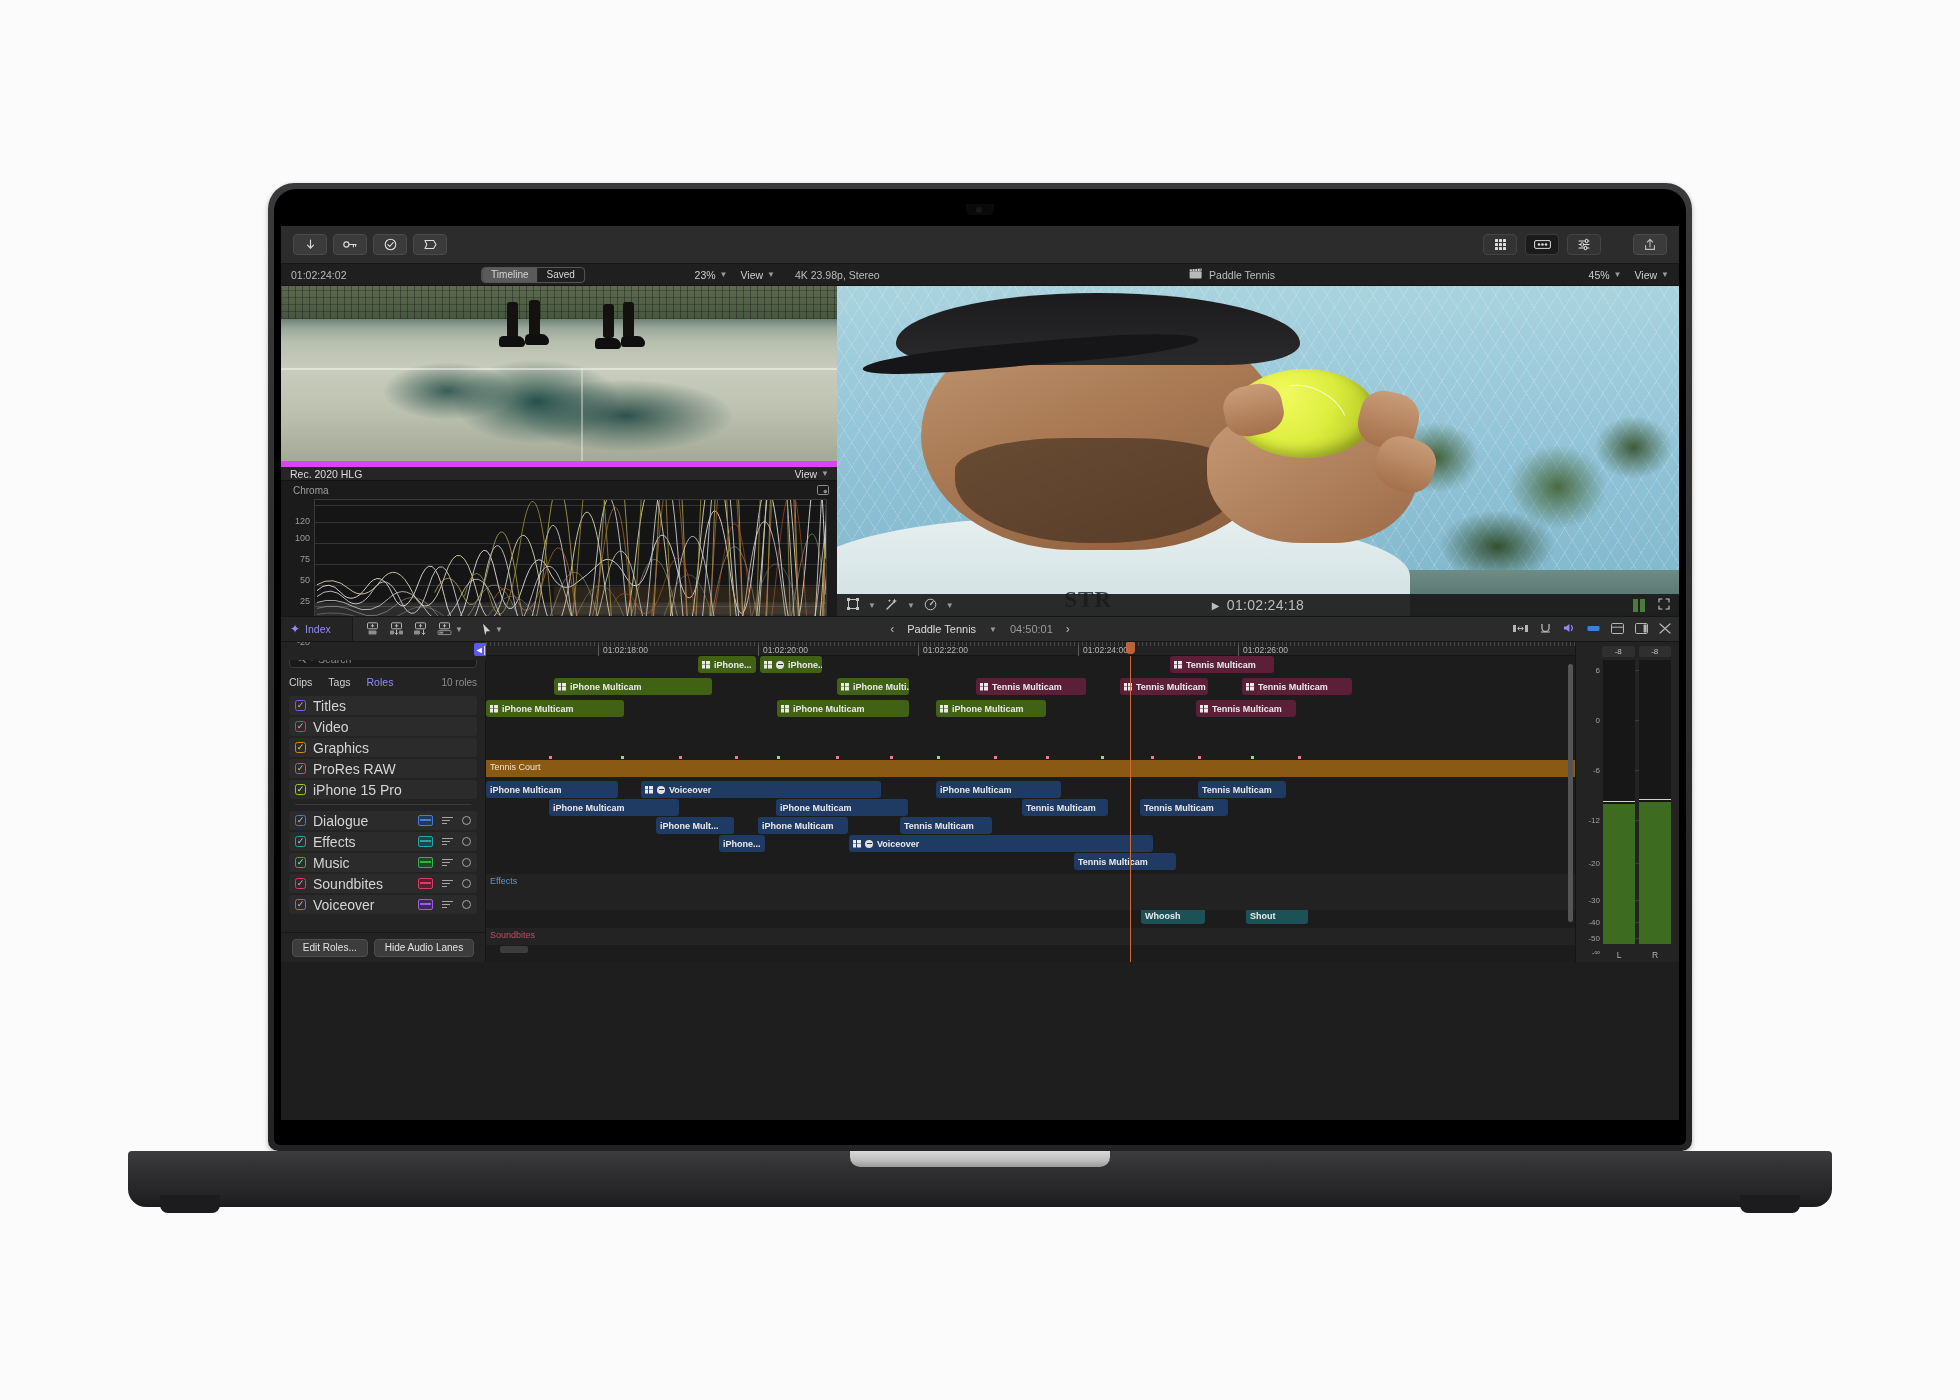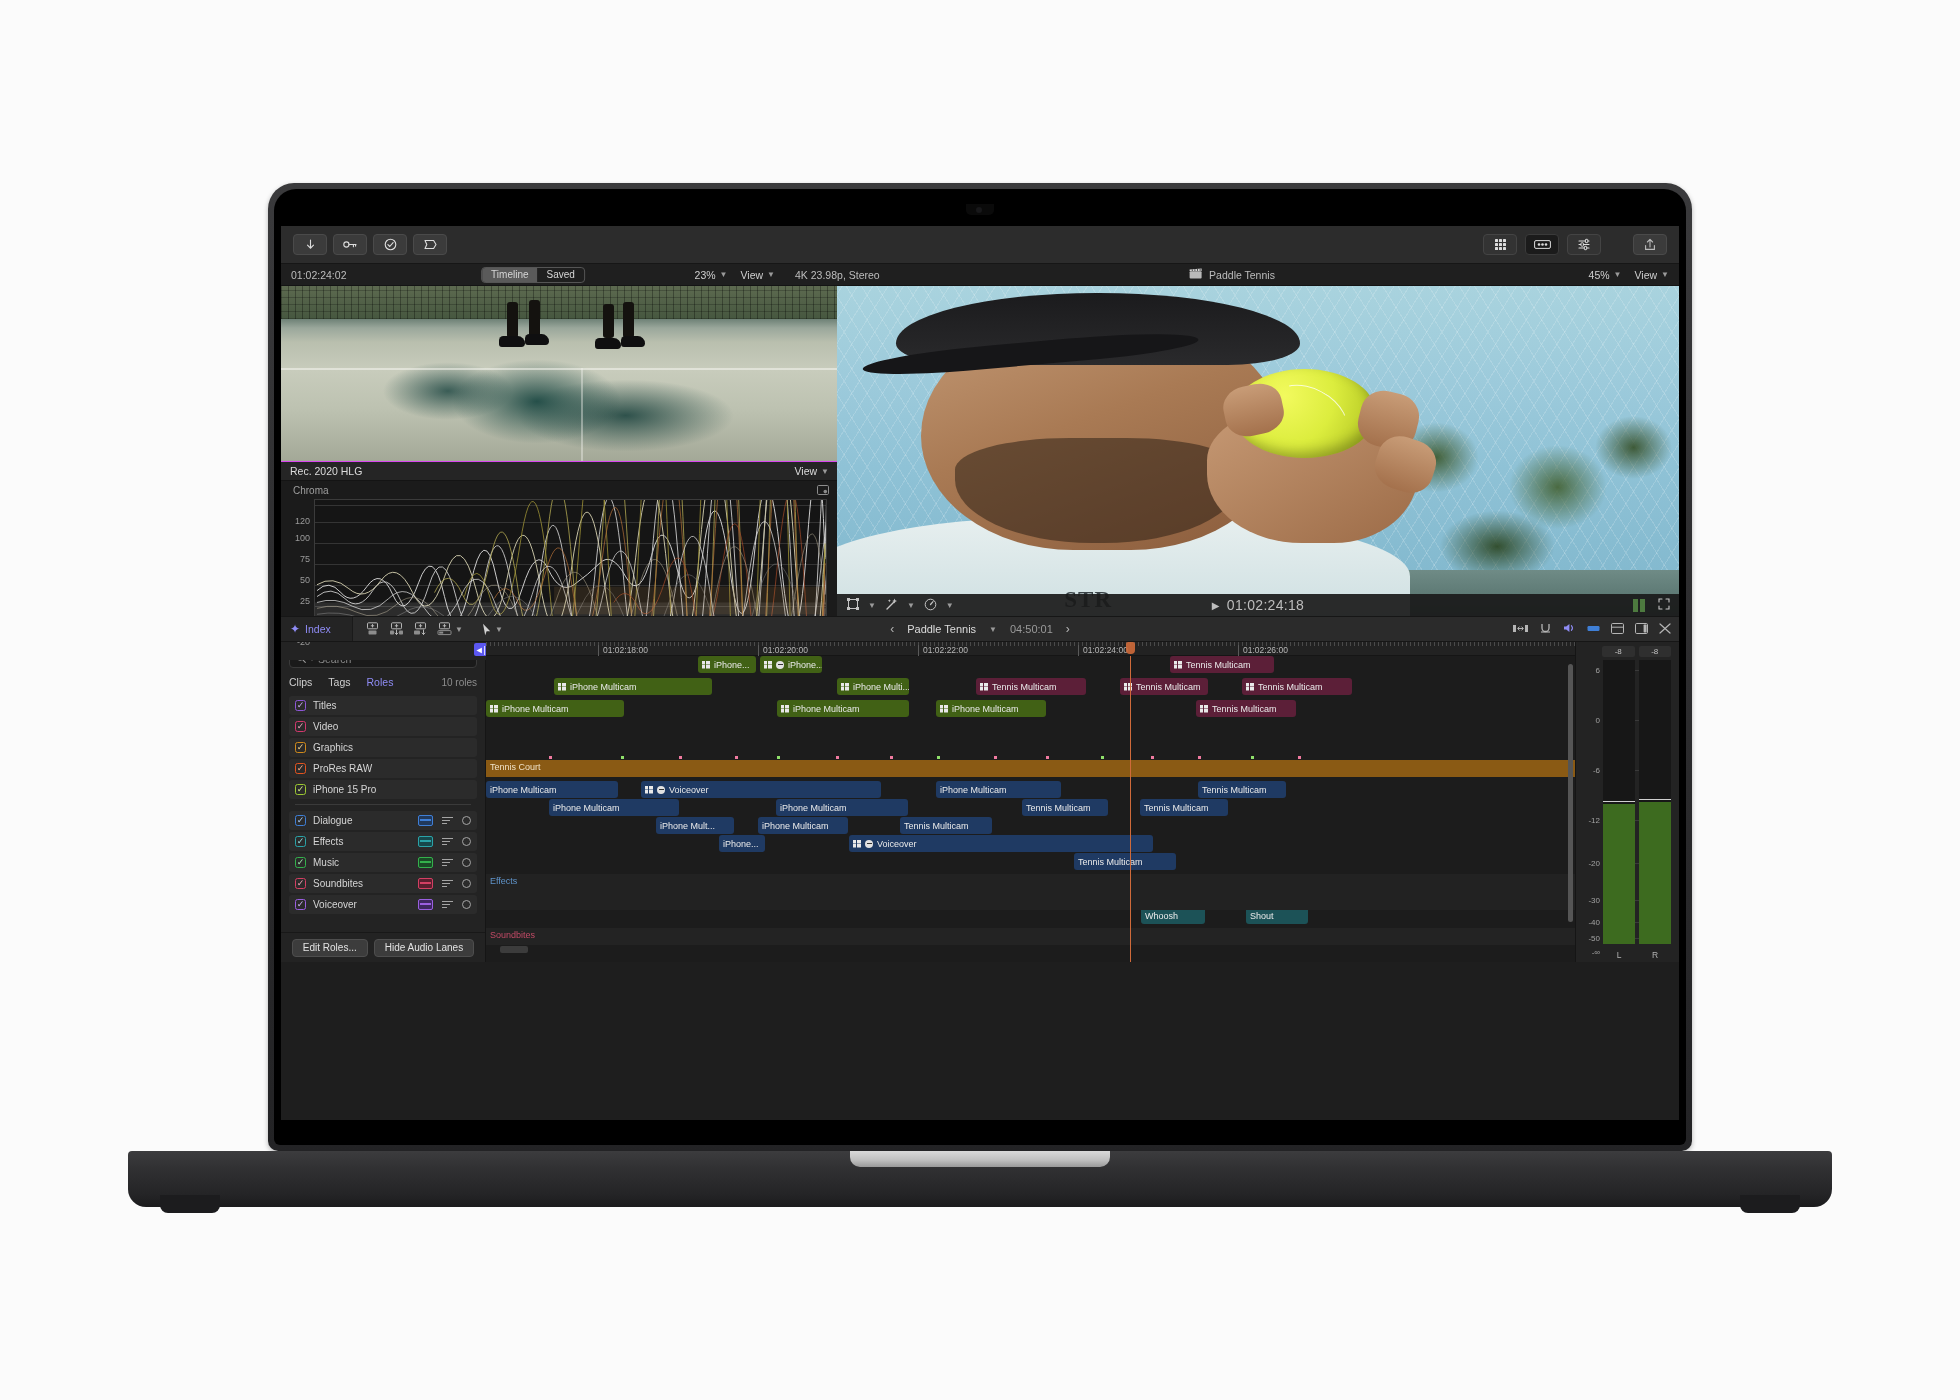--- a/index.html
+++ b/index.html
@@ -219,21 +219,21 @@
   }
   .p-finger {
     position: absolute; background: linear-gradient(180deg,#c89c77,#a4714c);
     border-radius: 40%;
   }
 
   
   .scope-head {
     height: 20px; background: #252525; display: flex; align-items: center;
     padding-left: 9px; font-size: 10.5px; color: #dcdcdc;
-    border-top: 1px solid #d946ef; border-bottom: 1px solid #141414;
+    border-top: 6px solid #d946ef; border-bottom: 1px solid #141414;
     position: relative;
   }
   .scope-head .vh-view { position: absolute; right: 8px; display: flex; align-items: center; gap: 4px; }
   .scope-body { position: relative; height: 157px; background: #1b1b1b; }
   .scope-title { position: absolute; left: 12px; top: 4px; font-size: 10px; color: #9f9f9f; }
   .scope-icon { position: absolute; right: 8px; top: 4px; color: #8c8c8c; }
   .scope-axis { position: absolute; left: 0; top: 18px; width: 32px; bottom: 4px; margin-top: 16px; }
   .scope-axis span {
     position: absolute; right: 3px; font-size: 9px; color: #9b9b9b;
     transform: translateY(-50%);
@@ -330,21 +330,21 @@
   .role-row {
     height: 19px; margin-bottom: 2px; border-radius: 3px;
     background: #2b2b2b; display: flex; align-items: center; padding: 0 6px; gap: 7px;
     position: relative;
   }
   .cb {
     width: 11px; height: 11px; border-radius: 2.5px; border: 1.4px solid #888;
     display: flex; align-items: center; justify-content: center;
     font-size: 9px; line-height: 1; color: #e6e6e6;
   }
-  .role-name { font-size: 10px; color: #d5d5d5; }
+  .role-name { font-size: 14px; color: #d5d5d5; }
   .role-ctrls { position: absolute; right: 6px; display: flex; align-items: center; gap: 9px; }
   .lane-ico { width: 15px; height: 11px; border-radius: 2px; border: 1.6px solid; position: relative; }
   .lane-ico::after { content:""; position:absolute; left:1px; right:1px; top:3px; height:1.6px; background: currentColor; }
   .mix-ico { display: flex; flex-direction: column; gap: 1.6px; }
   .mix-ico i { display: block; height: 1.5px; background: #a5a5a5; }
   .solo-ico { width: 9px; height: 9px; border-radius: 50%; border: 1.4px solid #a5a5a5; }
   .roles-sep { height: 1px; background: #3a3a3a; margin: 5px 6px 6px; }
   .idx-footer {
     height: 30px; display: flex; align-items: center; justify-content: center; gap: 6px;
     border-top: 1px solid #181818;
@@ -368,21 +368,21 @@
   }
   .ruler .tlabel {
     position: absolute; top: 3px; font-size: 8.5px; color: #b8b8b8;
     padding-left: 4px; border-left: 1px solid #5a5a5a; height: 11px;
   }
   .lanes { position: absolute; left: 0; right: 0; top: 14px; bottom: 0; }
   .clip {
     position: absolute; height: 17px; border-radius: 3px;
     font-size: 9px; color: #eaeaea;
     display: flex; align-items: center; gap: 4px; padding: 0 4px;
-    white-space: nowrap; overflow: hidden;
+    white-space: nowrap; overflow: hidden; font-weight: bold;
   }
   .clip .mc {
     width: 8px; height: 8px; flex: none;
     background:
       linear-gradient(90deg, #e9e9e9 0 3px, transparent 3px 4px, #e9e9e9 4px 8px) 0 0/8px 3.5px no-repeat,
       linear-gradient(90deg, #e9e9e9 0 3px, transparent 3px 4px, #e9e9e9 4px 8px) 0 4.5px/8px 3.5px no-repeat;
   }
   .clip .aud {
     width: 8px; height: 8px; border-radius: 50%; flex: none;
     background: #e2e2e2; position: relative;

